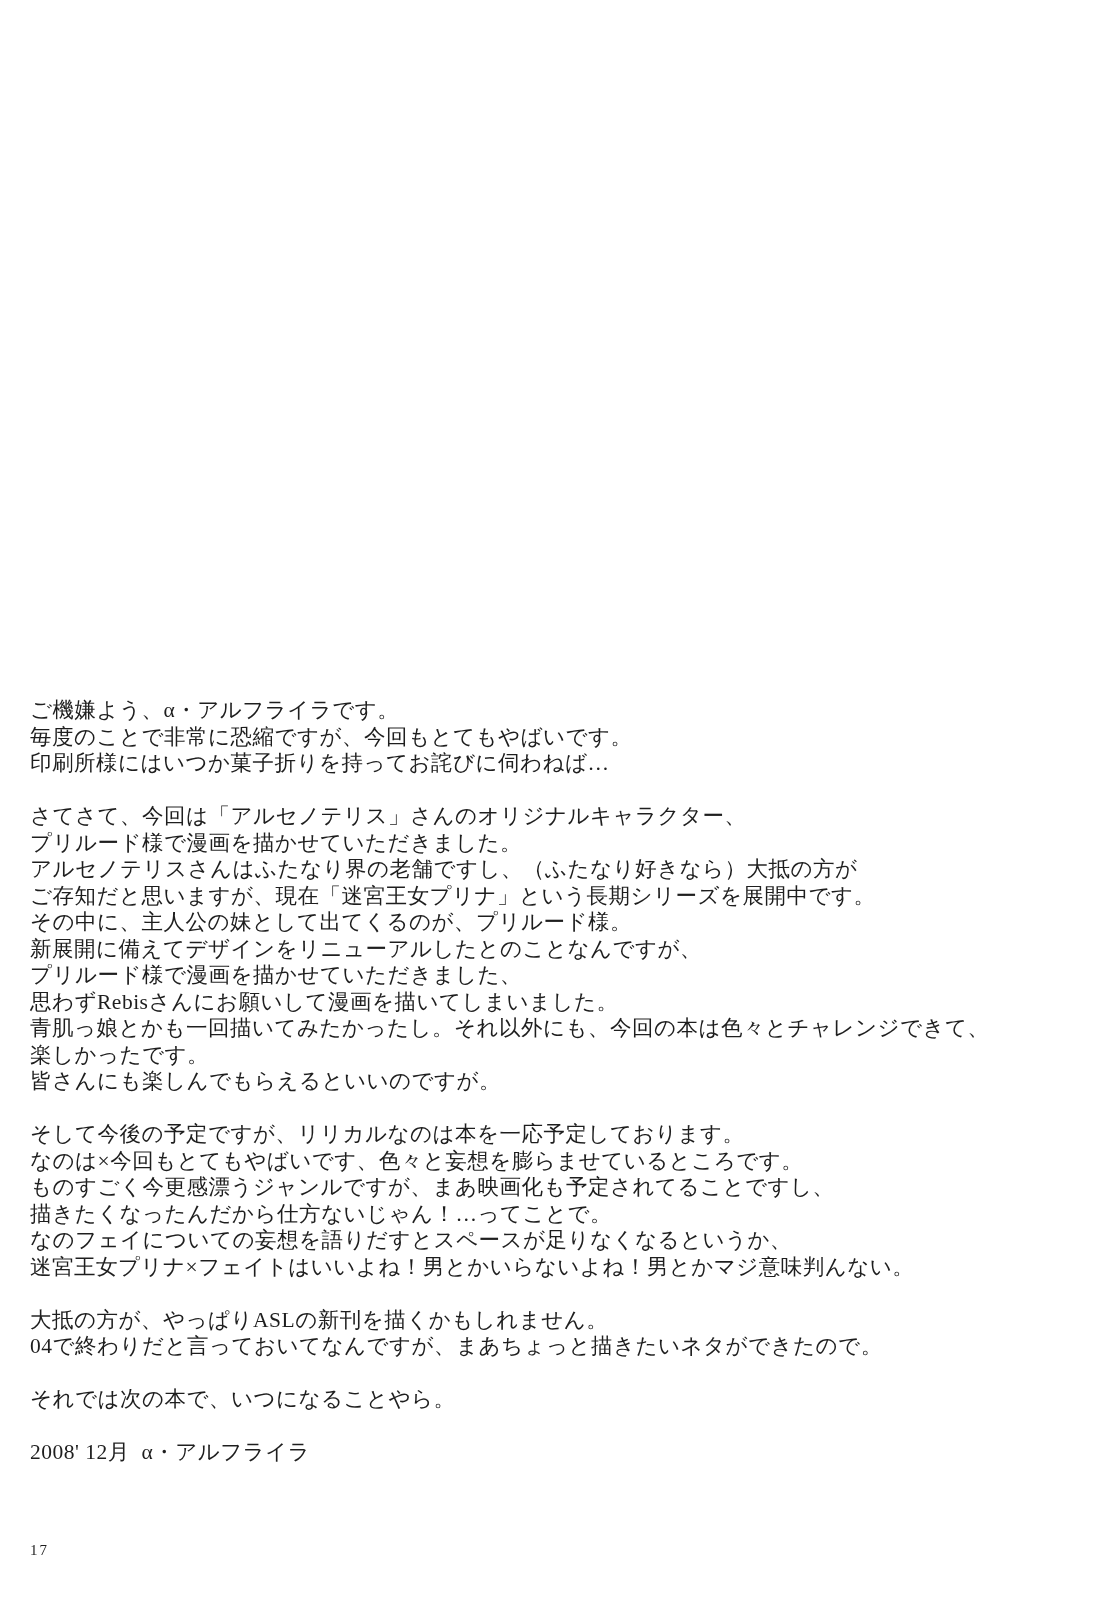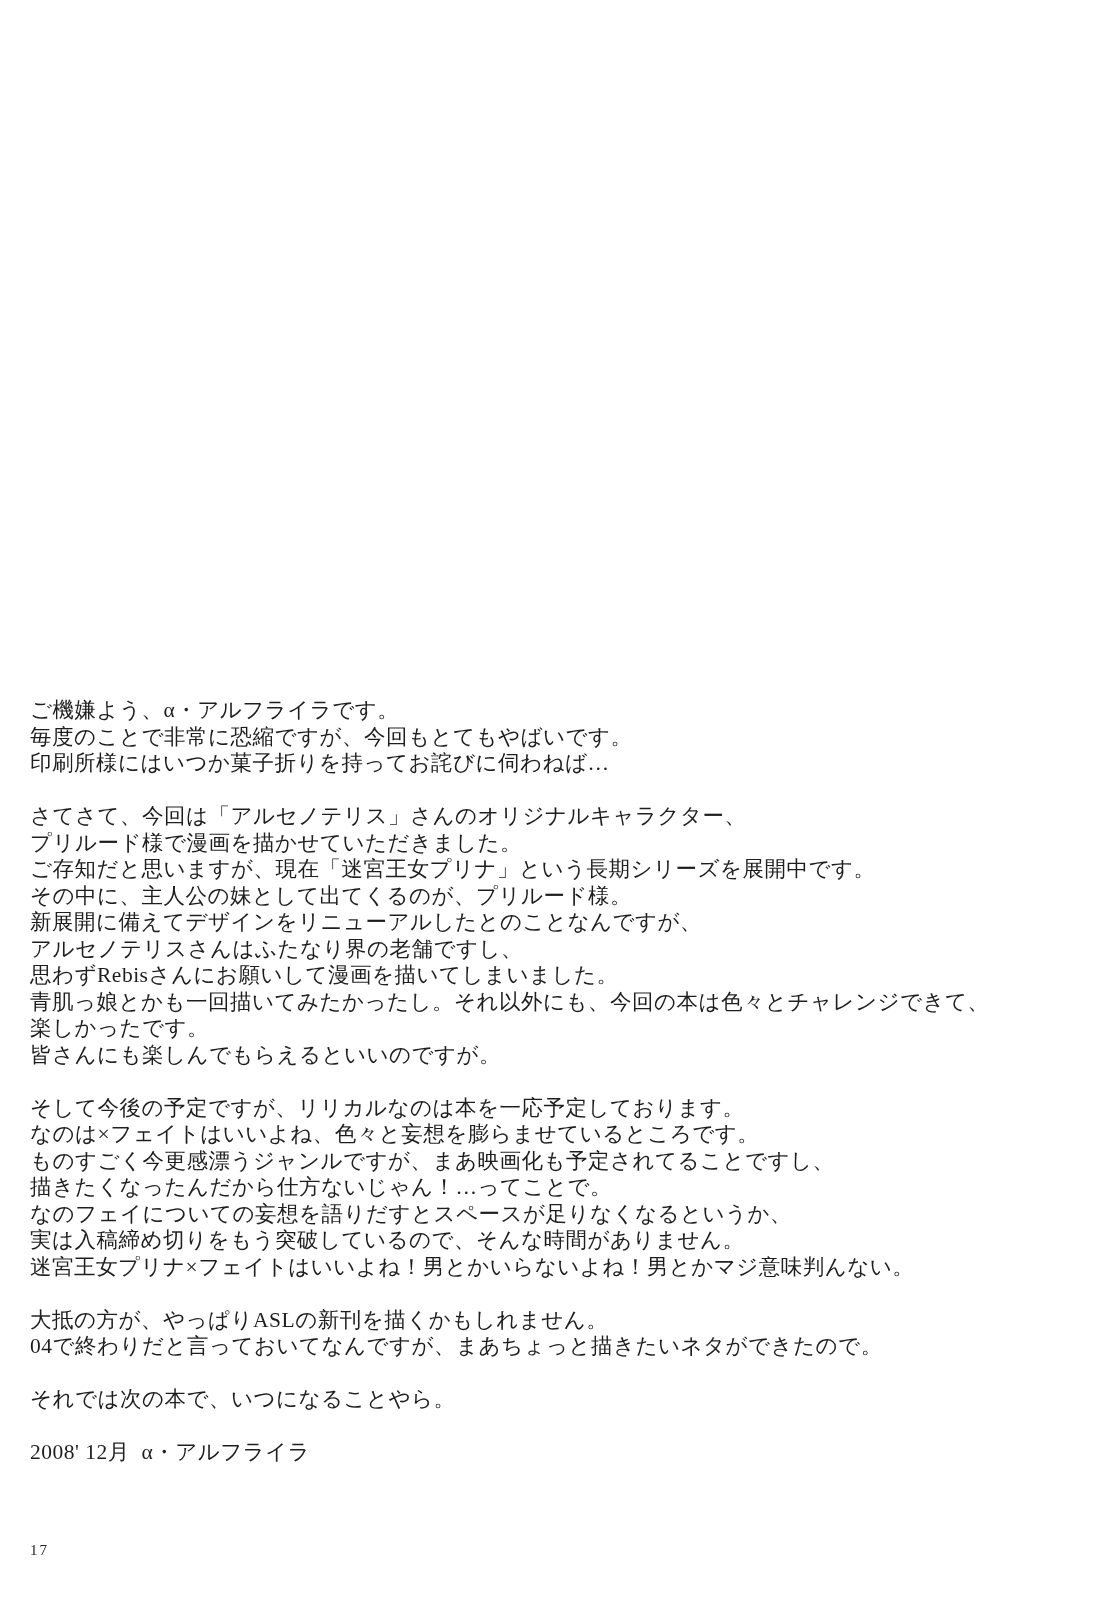--- a/index.html
+++ b/index.html
@@ -40,35 +40,35 @@
 <body>
 
 <div class="page">
   <div class="afterword">
       <div class="line">ご機嫌よう、α・アルフライラです。</div>
       <div class="line">毎度のことで非常に恐縮ですが、今回もとてもやばいです。</div>
       <div class="line">印刷所様にはいつか菓子折りを持ってお詫びに伺わねば…</div>
       <div class="line">&nbsp;</div>
       <div class="line">さてさて、今回は「アルセノテリス」さんのオリジナルキャラクター、</div>
       <div class="line">プリルード様で漫画を描かせていただきました。</div>
+      <div class="line">アルセノテリスさんはふたなり界の老舗ですし、（ふたなり好きなら）大抵の方が</div>
       <div class="line">ご存知だと思いますが、現在「迷宮王女プリナ」という長期シリーズを展開中です。</div>
       <div class="line">その中に、主人公の妹として出てくるのが、プリルード様。</div>
       <div class="line">新展開に備えてデザインをリニューアルしたとのことなんですが、</div>
-      <div class="line">アルセノテリスさんはふたなり界の老舗ですし、</div>
+      <div class="line">プリルード様で漫画を描かせていただきました、</div>
       <div class="line">思わずRebisさんにお願いして漫画を描いてしまいました。</div>
       <div class="line">青肌っ娘とかも一回描いてみたかったし。それ以外にも、今回の本は色々とチャレンジできて、</div>
       <div class="line">楽しかったです。</div>
       <div class="line">皆さんにも楽しんでもらえるといいのですが。</div>
       <div class="line">&nbsp;</div>
       <div class="line">そして今後の予定ですが、リリカルなのは本を一応予定しております。</div>
-      <div class="line">なのは×フェイトはいいよね、色々と妄想を膨らませているところです。</div>
+      <div class="line">なのは×今回もとてもやばいです、色々と妄想を膨らませているところです。</div>
       <div class="line">ものすごく今更感漂うジャンルですが、まあ映画化も予定されてることですし、</div>
       <div class="line">描きたくなったんだから仕方ないじゃん！…ってことで。</div>
       <div class="line">なのフェイについての妄想を語りだすとスペースが足りなくなるというか、</div>
-      <div class="line">実は入稿締め切りをもう突破しているので、そんな時間がありません。</div>
       <div class="line">迷宮王女プリナ×フェイトはいいよね！男とかいらないよね！男とかマジ意味判んない。</div>
       <div class="line">&nbsp;</div>
       <div class="line">大抵の方が、やっぱりASLの新刊を描くかもしれません。</div>
       <div class="line">04で終わりだと言っておいてなんですが、まあちょっと描きたいネタができたので。</div>
       <div class="line">&nbsp;</div>
       <div class="line">それでは次の本で、いつになることやら。</div>
       <div class="line">&nbsp;</div>
       <div class="line">2008' 12月  α・アルフライラ</div>
     </div>
   <div class="page-number">17</div>

